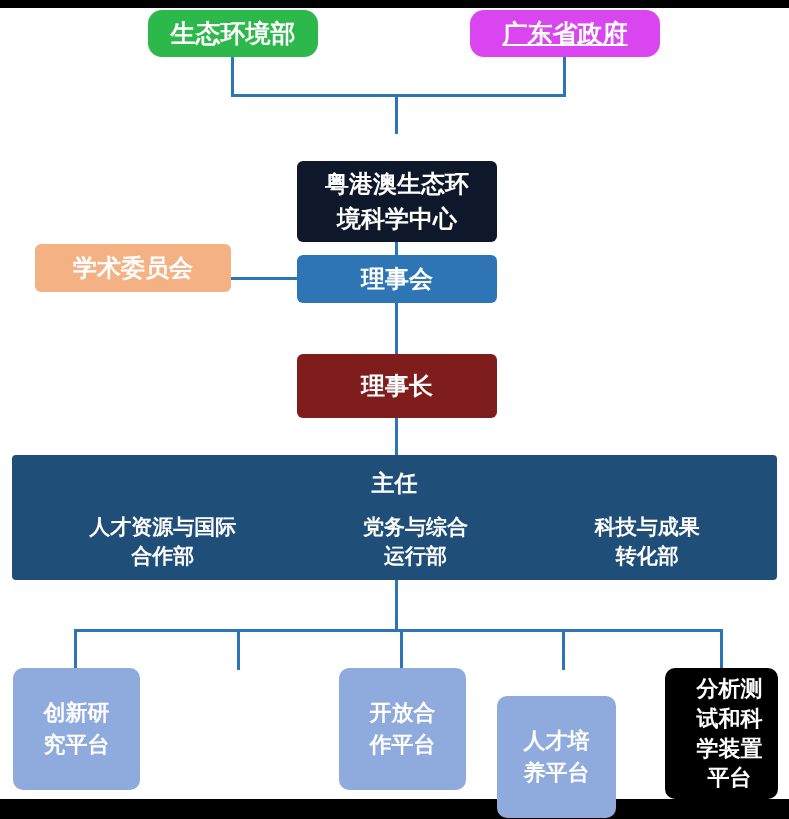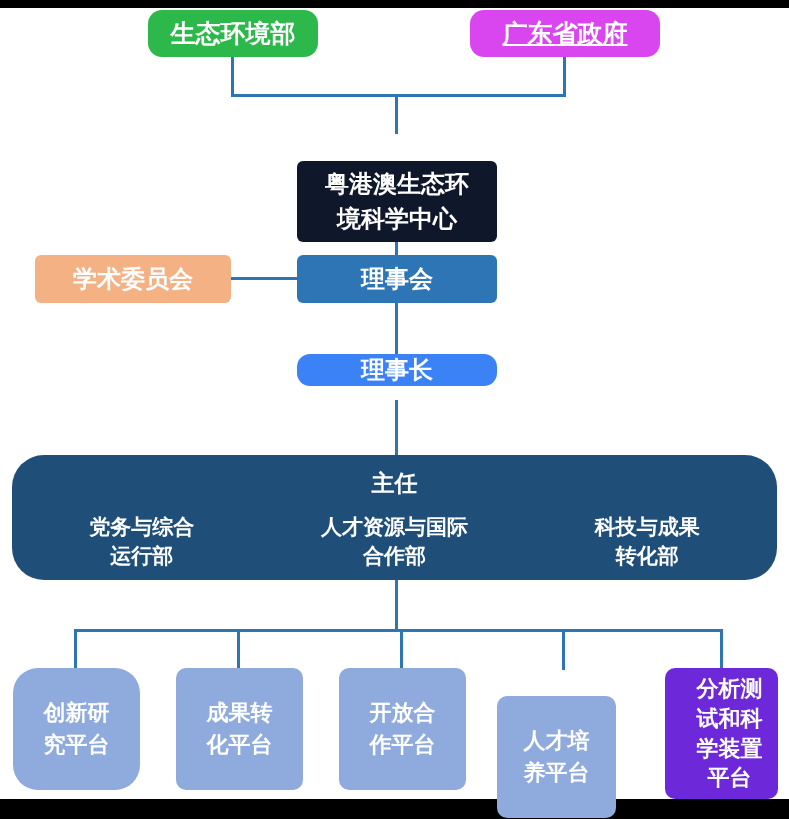--- a/index.html
+++ b/index.html
@@ -98,48 +98,46 @@
   <div class="line" style="left: 562px; top: 629px; width: 3px; height: 41px; background-color: rgb(46, 117, 182);"></div>
   <div class="line" style="left: 720px; top: 629px; width: 3px; height: 41px; background-color: rgb(46, 117, 182);"></div>
 
   <div class="node top-node" style="left: 148px; top: 10px; width: 170px; height: 47px; background-color: rgb(45, 184, 75);">生态环境部</div>
 
   <div class="node top-node" style="left: 470px; top: 10px; width: 190px; height: 47px; background-color: #d946ef; text-decoration: underline;">广东省政府</div>
 
   <div class="node mid-node" style="left: 297px; top: 132px; width: 200px; height: 81px; background-color: #0f172a; margin-top: 29px;">粤港澳生态环
 境科学中心</div>
 
-  <div class="node mid-node" style="left: 35px; top: 255px; width: 196px; height: 48px; background-color: rgb(244, 177, 131);">学术委员会</div>
+  <div class="node mid-node" style="left: 35px; top: 244px; width: 196px; height: 48px; background-color: rgb(244, 177, 131);">学术委员会</div>
 
   <div class="node mid-node" style="left: 297px; top: 255px; width: 200px; height: 48px; background-color: rgb(46, 117, 182);">理事会</div>
 
-  <div class="node mid-node" style="left: 297px; top: 354px; width: 200px; height: 32px; background-color: #3b82f6; border-radius: 13px;">理事长</div>
+  <div class="node mid-node" style="left: 297px; top: 354px; width: 200px; height: 64px; background-color: #7f1d1d;">理事长</div>
 
-  <div class="band" style="background-color: rgb(31, 78, 121); border-radius: 32px;">
+  <div class="band" style="background-color: rgb(31, 78, 121);">
     <div class="director">主任</div>
     <div class="departments">
+      <div class="dept">人才资源与国际
+合作部</div>
       <div class="dept">党务与综合
 运行部</div>
-      <div class="dept">人才资源与国际
-合作部</div>
       <div class="dept">科技与成果
 转化部</div>
     </div>
   </div>
 
-  <div class="node platform" style="left: 13px; top: 668px; width: 127px; height: 122px; background-color: rgb(143, 170, 220); border-radius: 25px;">创新研
+  <div class="node platform" style="left: 13px; top: 668px; width: 127px; height: 122px; background-color: rgb(143, 170, 220);">创新研
 究平台</div>
 
-  <div class="node platform" style="left: 176px; top: 668px; width: 127px; height: 122px; background-color: rgb(143, 170, 220);">成果转
-化平台</div>
 
   <div class="node platform" style="left: 339px; top: 668px; width: 127px; height: 122px; background-color: rgb(143, 170, 220);">开放合
 作平台</div>
 
   <div class="node platform" style="left: 497px; top: 668px; width: 119px; height: 122px; background-color: rgb(143, 170, 220); margin-top: 28px;">人才培
 养平台</div>
 
-  <div class="node platform" style="left: 665px; top: 668px; width: 113px; height: 131px; line-height: 1.35; background-color: #6d28d9; padding-left: 16px;">分析测
+  <div class="node platform" style="left: 665px; top: 668px; width: 113px; height: 131px; line-height: 1.35; background-color: #000000; padding-left: 16px;">分析测
 试和科
 学装置
 平台</div>
 
 </div>
 
 </body></html>

